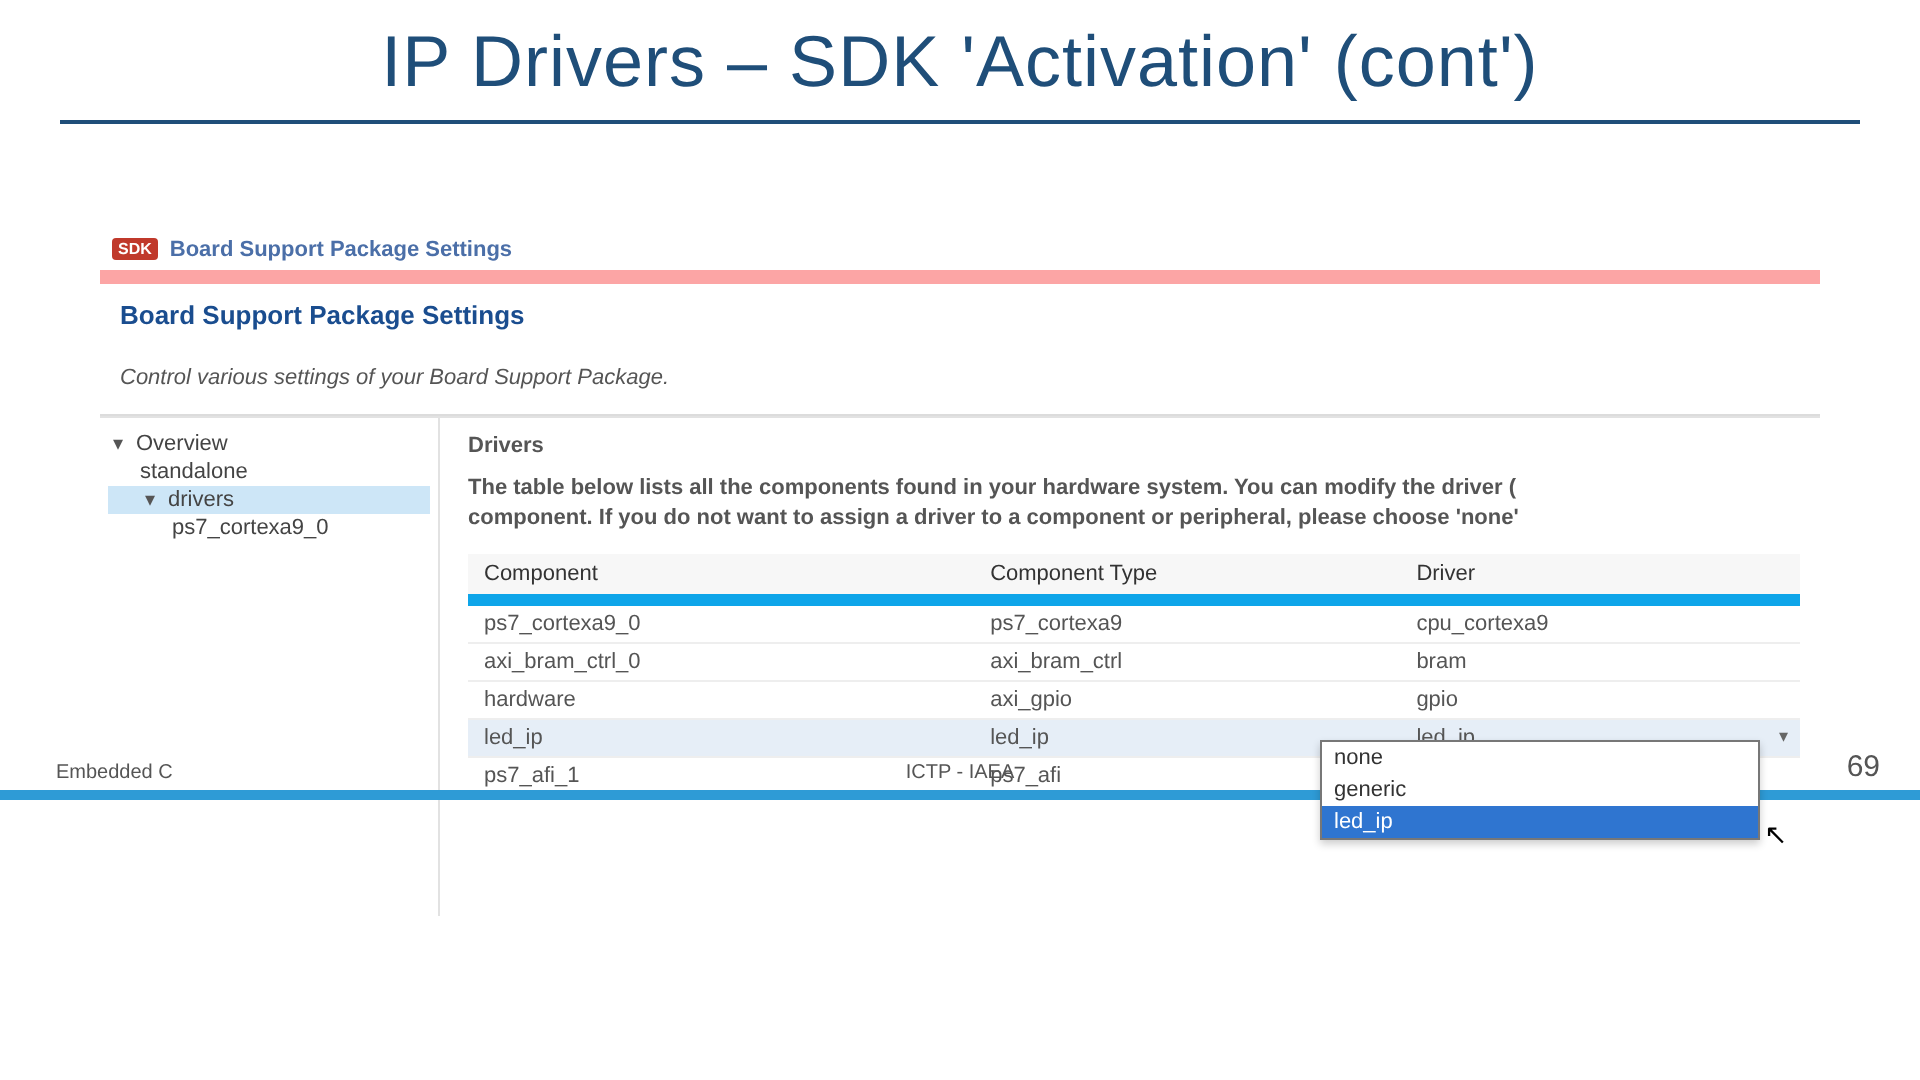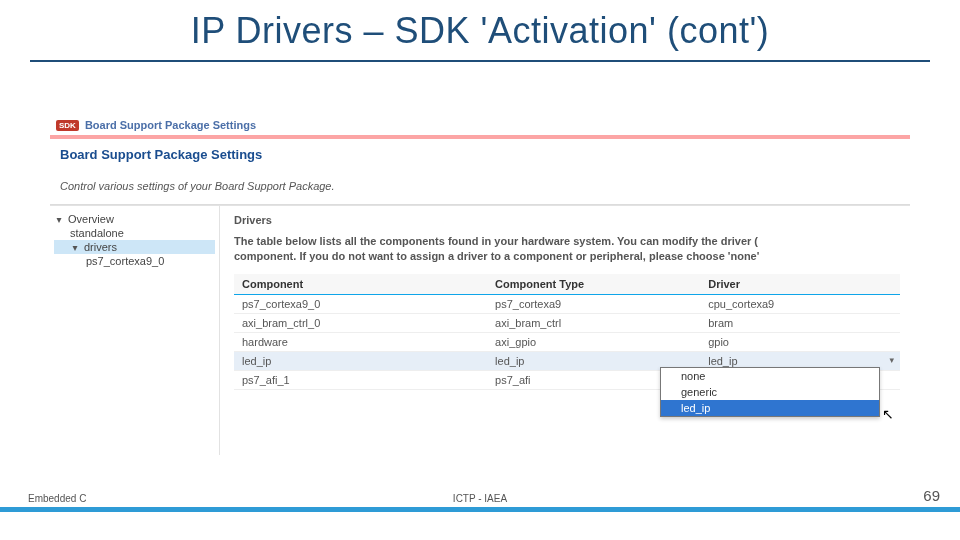--- a/index.html
+++ b/index.html
@@ -1,24 +1,24 @@
 <!DOCTYPE html>
 <html><head>
 <meta charset="utf-8">
 <style>
   * { box-sizing: border-box; margin: 0; padding: 0; }
   html, body { width: 960px; height: 540px; font-family: "Segoe UI", Arial, sans-serif; background: #fff; overflow: hidden; }
-  .slide { position: relative; width: 960px; height: 512px; }
+  .slide { position: relative; width: 960px; height: 400px; }
 
   .title { font-size: 36px; font-weight: 400; color: #1f4e79; text-align: center; padding-top: 10px; letter-spacing: 0.5px; }
   .title-rule { border: none; border-top: 2px solid #1f4e79; margin: 8px 30px 0 30px; }
 
   .shot { position: absolute; left: 50px; top: 115px; width: 860px; height: 340px; background: #fff; font-size: 11px; color: #333; }
 
-  .win-title { display: flex; align-items: center; gap: 6px; padding: 4px 6px; border-bottom: 4px solid #fca5a5; }
+  .win-title { display: flex; align-items: flex-start; gap: 6px; padding: 4px 6px; border-bottom: 7px solid #fca5a5; }
   .win-title .badge { background: #c0392b; color: #fff; font-size: 8px; font-weight: 700; padding: 1px 3px; border-radius: 2px; }
   .win-title .txt { color: #4b6fa8; font-weight: 600; }
 
   .bsp-head { padding: 8px 10px 6px 10px; }
   .bsp-head .heading { color: #1a4d8f; font-weight: 700; font-size: 13px; }
   .bsp-head .sub { color: #555; font-size: 11px; margin-top: 18px; font-style: italic; }
   .sep { border-top: 1px solid #dcdcdc; margin: 6px 0 0 0; }
 
   .body { display: flex; height: 250px; border-top: 1px solid #e2e2e2; }
   .tree { width: 170px; border-right: 1px solid #e2e2e2; padding: 6px 4px; color: #444; }
@@ -26,27 +26,27 @@
   .tree .tw { display:inline-block; width:10px; text-align:center; color:#555; font-size:10px; }
   .tree .ind1 { padding-left: 16px; }
   .tree .ind2 { padding-left: 32px; }
   .tree .sel { background: #cde6f7; }
 
   .panel { flex: 1; padding: 8px 10px 0 14px; }
   .panel .ptitle { font-weight: 600; color: #555; margin-bottom: 8px; }
   .panel .desc { color: #555; font-size: 11px; line-height: 1.35; margin-bottom: 10px; max-width: 640px; font-weight: bold; }
 
   table { border-collapse: collapse; width: 100%; font-size: 11px; table-layout: fixed; }
-  th { text-align: left; font-weight: 700; color: #333; padding: 4px 8px; border-bottom: 1px solid #0ea5e9; background: #f7f7f7; }
+  th { text-align: left; font-weight: 400; color: #333; padding: 4px 8px; border-bottom: 6px solid #0ea5e9; background: #f7f7f7; }
   td { padding: 3px 8px; border-bottom: 1px solid #eee; color: #555; white-space: nowrap; overflow: hidden; }
   tr.hsel td { background: #e6eef7; }
   .drv-cell { position: relative; }
   .caret { position: absolute; right: 6px; top: 3px; font-size: 9px; color: #666; }
   .dropdown { position: absolute; left: 615px; top: 162px; width: 220px; border: 1px solid #777; background: #fff; box-shadow: 0 2px 4px rgba(0,0,0,0.2); z-index: 5; }
-  .dropdown .opt { padding: 2px 20px; font-size: 11px; }
+  .dropdown .opt { padding: 2px 6px; font-size: 11px; }
   .dropdown .opt.sel { background: #2f75d0; color: #fff; }
   .cursor { position: absolute; left: 838px; top: 198px; font-size: 14px; color: #000; pointer-events:none; }
   .footbar { position: absolute; left: 0; bottom: 0; width: 960px; height: 5px; background: #2e9bd6; }
   .foot-left { position: absolute; left: 28px; bottom: 8px; font-size: 10px; color: #555; }
   .foot-center { position: absolute; left: 50%; transform: translateX(-50%); bottom: 8px; font-size: 10px; color: #555; }
   .foot-right { position: absolute; right: 20px; bottom: 8px; font-size: 15px; color: #555; }
 </style>
 </head>
 <body>
 

